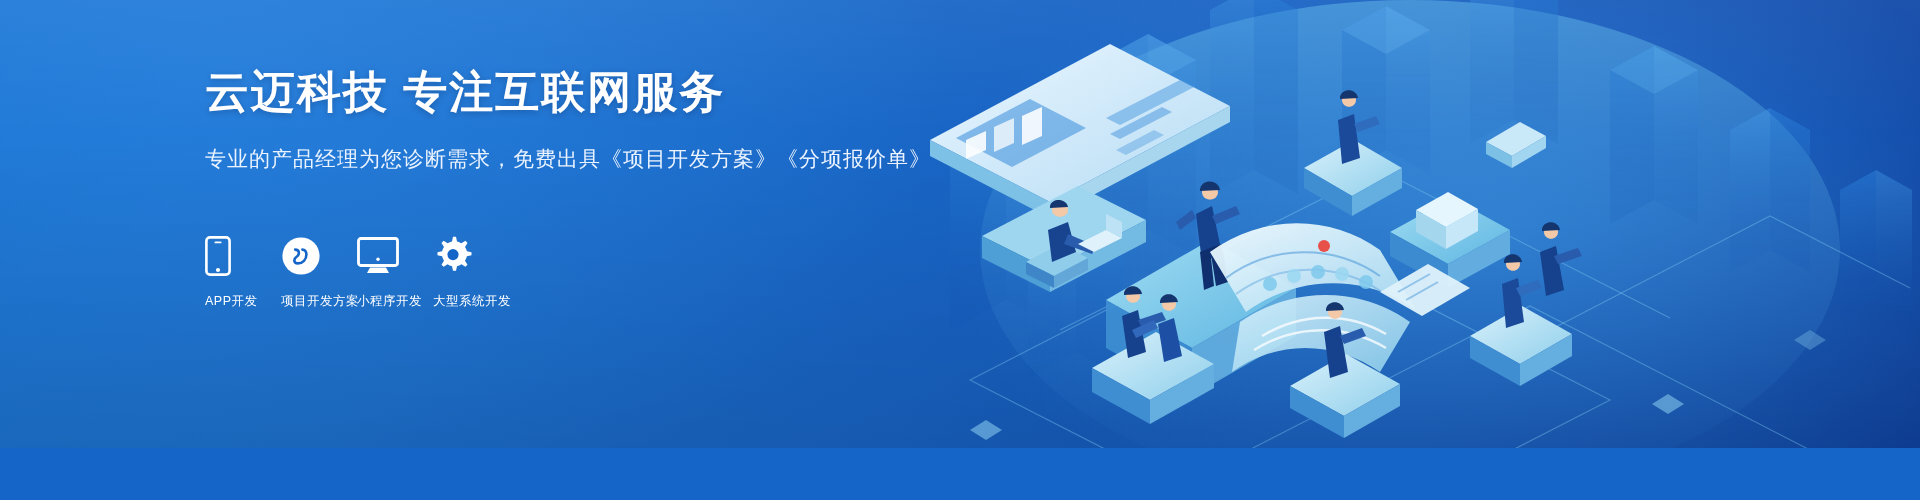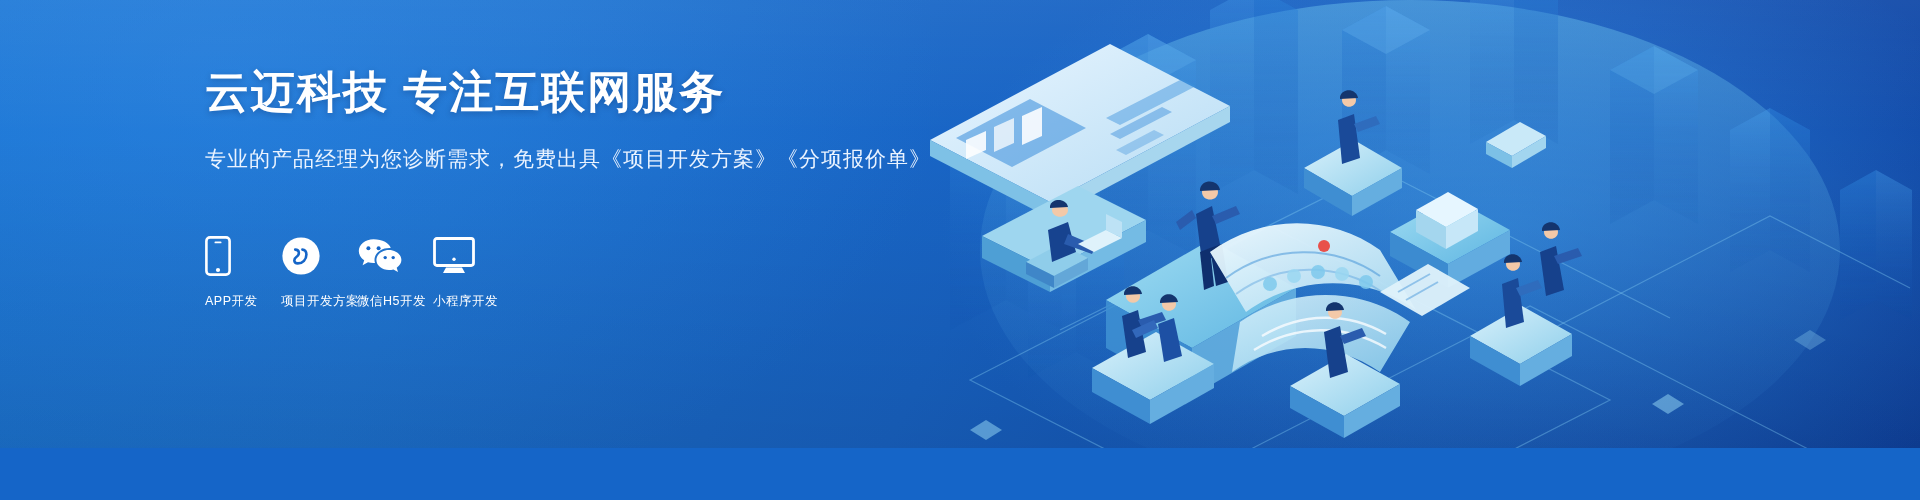--- a/index.html
+++ b/index.html
@@ -303,44 +303,41 @@
       <span class="glyph">
         <svg width="40" height="40" viewBox="0 0 40 40" aria-hidden="true">
           <circle cx="20" cy="20" r="18.6" fill="#ffffff"></circle>
           <path d="M14.2 13.6 c4.6 0 4.6 5.0 1.4 7.2 c-3.2 2.2 -3.2 6.6 1.2 6.6 c5.0 0 8.6 -4.0 8.6 -9.0
                    c0 -2.8 -1.6 -4.8 -4.0 -4.8" fill="none" stroke="#1565c8" stroke-width="2.6" stroke-linecap="round"></path>
         </svg>
       </span>
       <span class="caption">项目开发方案</span>
     </div>
 
-    <div class="service">
-      <span class="glyph">
-        <svg width="46" height="40" viewBox="0 0 46 40" aria-hidden="true">
-          <path d="M16.5 3.2 C8.2 3.2 1.8 8.6 1.8 15.1 c0 3.7 2.1 7.0 5.4 9.1 l-1.6 5.0 l5.4 -2.9
-                   c1.7 0.5 3.5 0.8 5.5 0.8 c0.5 0 1.0 0 1.5 -0.1 c-0.3 -1.0 -0.5 -2.0 -0.5 -3.1
-                   c0 -6.6 6.6 -11.9 14.7 -11.9 c0.5 0 1.0 0 1.5 0.1 C32.6 7.1 25.4 3.2 16.5 3.2 Z" fill="#ffffff"></path>
-          <circle cx="11.4" cy="12.2" r="2.0" fill="#1565c8"></circle>
-          <circle cx="21.6" cy="12.2" r="2.0" fill="#1565c8"></circle>
-          <path d="M44.4 24.1 c0 -5.5 -5.6 -10.0 -12.5 -10.0 c-6.9 0 -12.5 4.5 -12.5 10.0
-                   c0 5.5 5.6 10.0 12.5 10.0 c1.6 0 3.1 -0.2 4.5 -0.7 l4.6 2.5 l-1.3 -4.2
-                   c2.8 -1.8 4.7 -4.5 4.7 -7.6 Z" fill="#ffffff"></path>
-          <circle cx="28.2" cy="21.6" r="1.7" fill="#1565c8"></circle>
-          <circle cx="36.2" cy="21.6" r="1.7" fill="#1565c8"></circle>
-        </svg>
-      </span>
-      <span class="caption">微信H5开发</span>
-    </div>
 
     <div class="service">
       <span class="glyph">
         <svg width="42" height="38" viewBox="0 0 42 38" aria-hidden="true">
           <rect x="1.5" y="1.5" width="39" height="27" rx="2.4" fill="none" stroke="#ffffff" stroke-width="2.8"></rect>
           <circle cx="21" cy="22.2" r="1.7" fill="#ffffff"></circle>
           <path d="M13 30.5 L29 30.5 L32 36 L10 36 Z" fill="#ffffff"></path>
         </svg>
       </span>
       <span class="caption">小程序开发</span>
     </div>
 
+    <div class="service">
+      <span class="glyph">
+        <svg width="40" height="40" viewBox="0 0 40 40" aria-hidden="true">
+          <path d="M20 0.8 l3.0 0 l1.0 4.6 c1.6 0.4 3.1 1.0 4.4 1.9 l4.0 -2.5 l2.1 2.1 l-2.5 4.0
+                   c0.9 1.3 1.5 2.8 1.9 4.4 l4.6 1.0 l0 3.0 l-4.6 1.0 c-0.4 1.6 -1.0 3.1 -1.9 4.4
+                   l2.5 4.0 l-2.1 2.1 l-4.0 -2.5 c-1.3 0.9 -2.8 1.5 -4.4 1.9 l-1.0 4.6 l-3.0 0
+                   l-1.0 -4.6 c-1.6 -0.4 -3.1 -1.0 -4.4 -1.9 l-4.0 2.5 l-2.1 -2.1 l2.5 -4.0
+                   c-0.9 -1.3 -1.5 -2.8 -1.9 -4.4 l-4.6 -1.0 l0 -3.0 l4.6 -1.0 c0.4 -1.6 1.0 -3.1 1.9 -4.4
+                   l-2.5 -4.0 l2.1 -2.1 l4.0 2.5 c1.3 -0.9 2.8 -1.5 4.4 -1.9 Z" fill="#ffffff"></path>
+          <circle cx="20" cy="18.6" r="5.6" fill="#1565c8"></circle>
+        </svg>
+      </span>
+      <span class="caption">大型系统开发</span>
+    </div>
 
   </div>
 </div>
 
 </body></html>

